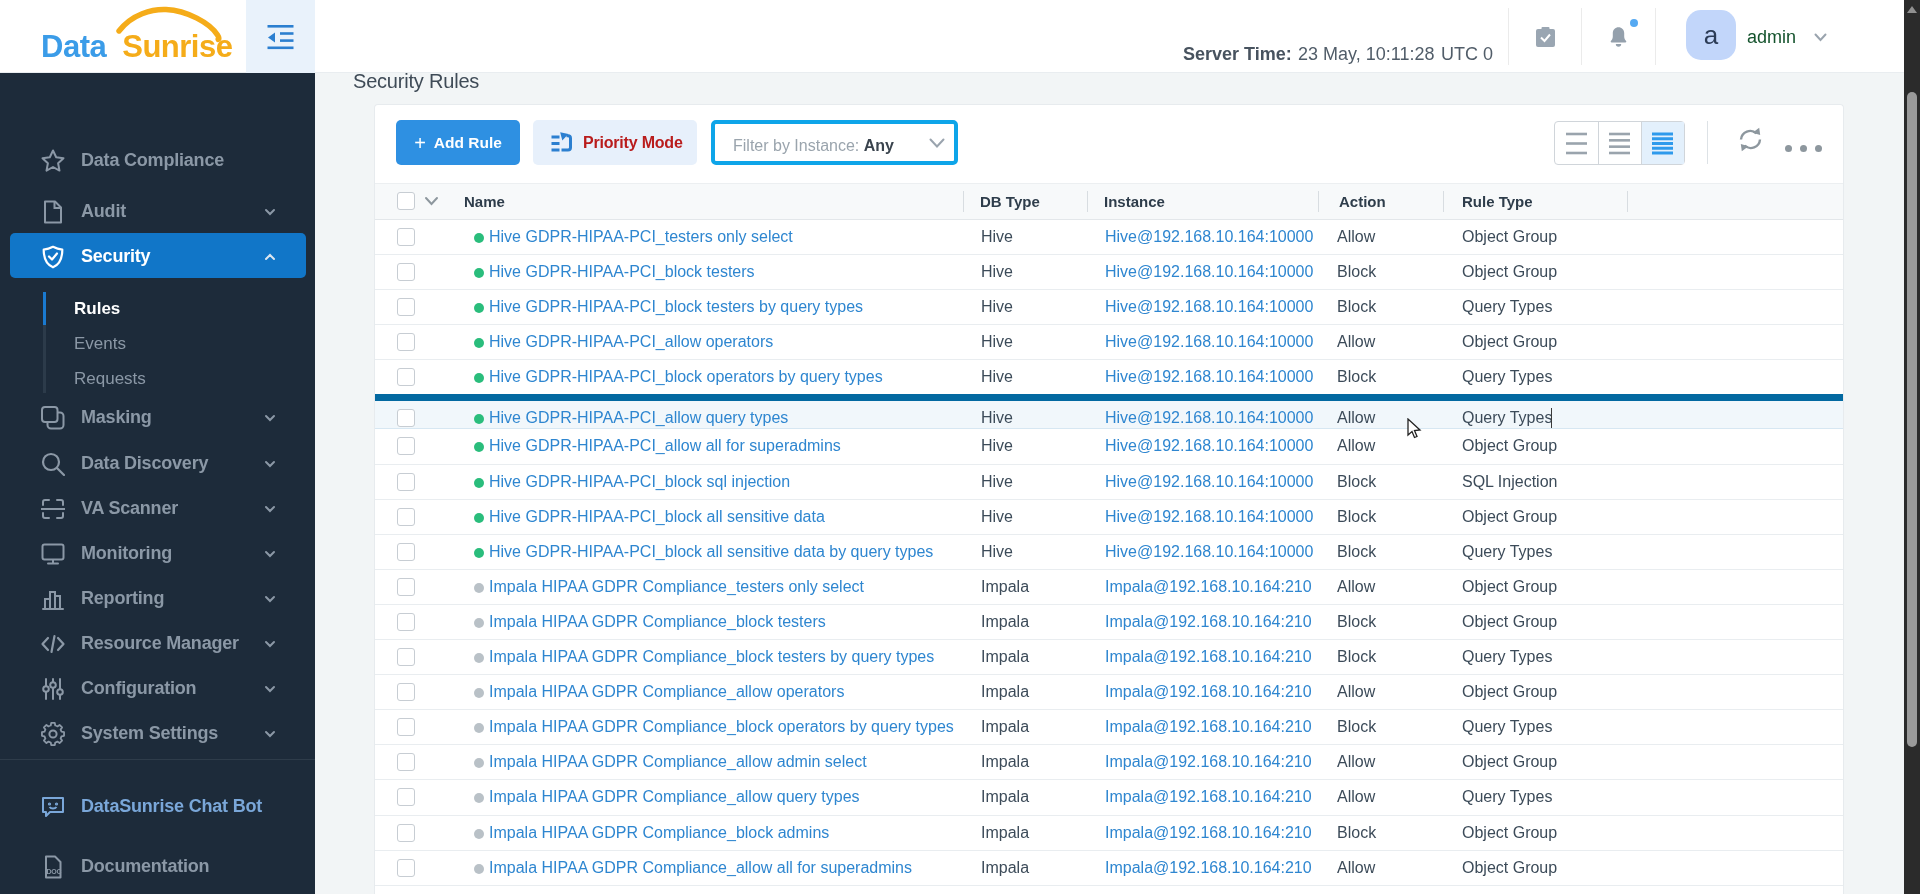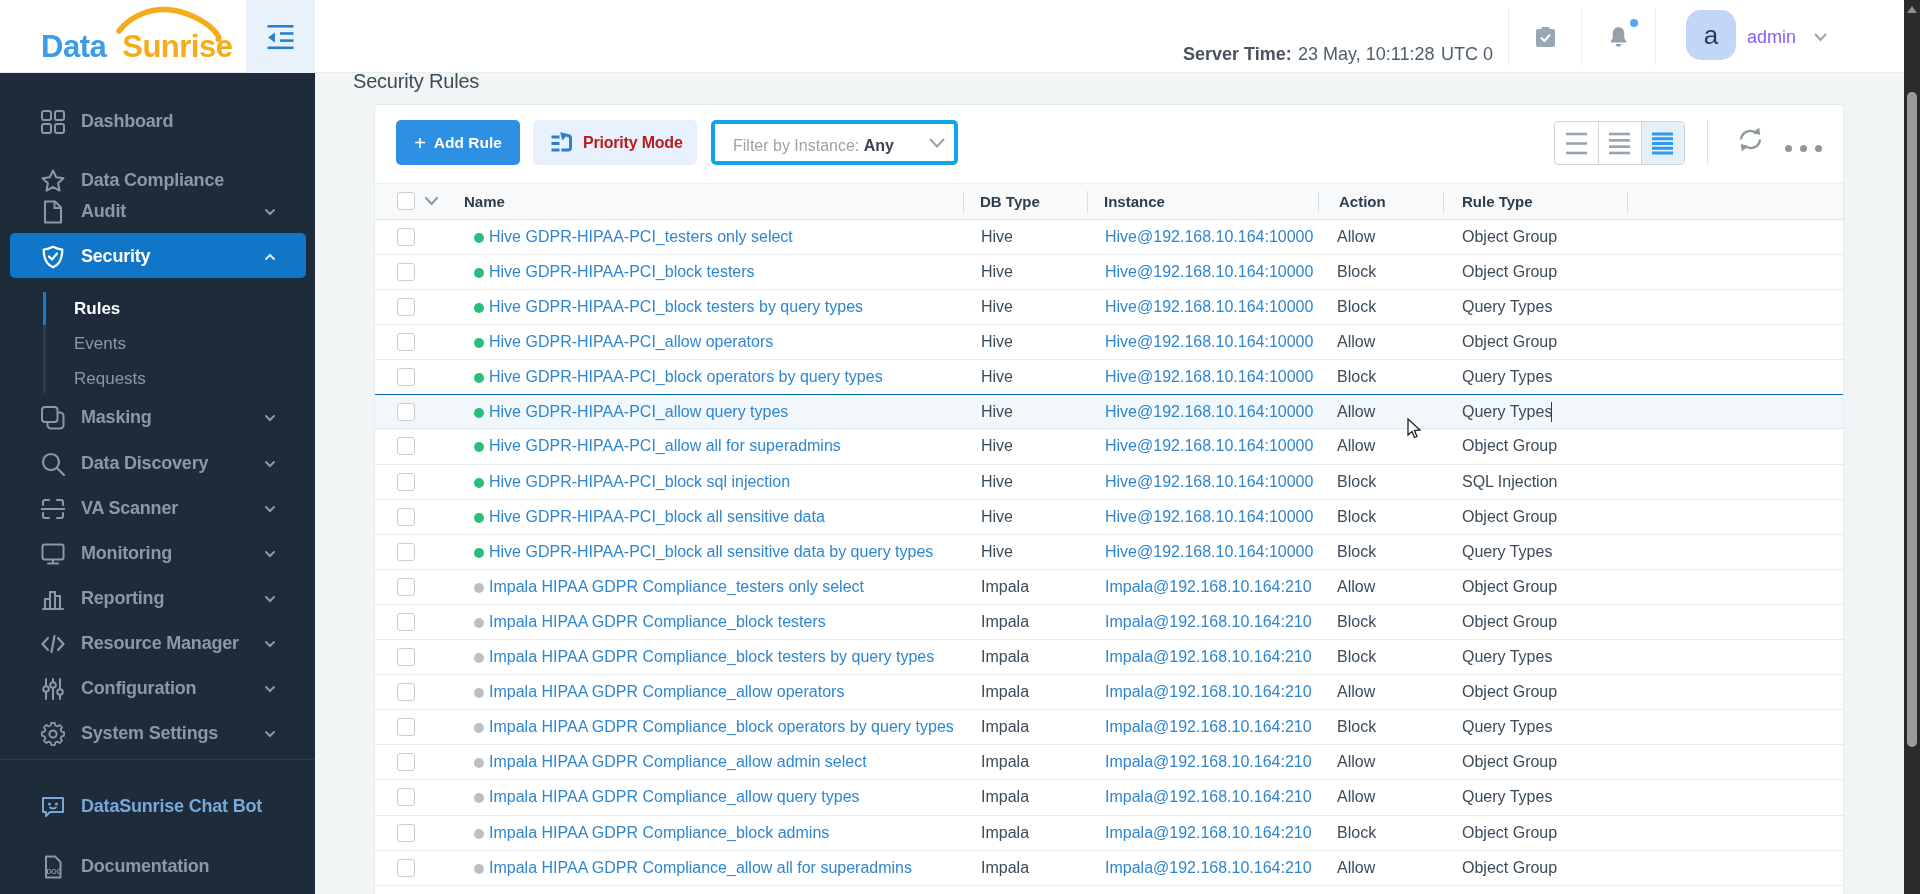--- a/index.html
+++ b/index.html
@@ -9,21 +9,21 @@
   
   #topbar { position:absolute; left:0; top:0; width:1904px; height:73px; background:#fff; border-bottom:1px solid #e9edf0; z-index:5; }
   #logo { position:absolute; left:41px; top:31px; font-size:31px; font-weight:bold; letter-spacing:-0.5px; line-height:31px; }
   #logo .d { color:#3b9ce8; }
   #logo .s { color:#f5ac19; margin-left:16px; }
   #fold { position:absolute; left:246px; top:0; width:69px; height:73px; background:#e9f2fb; }
   #pagetitle { position:absolute; left:353px; top:26px; font-size:20px; letter-spacing:-0.2px; color:#3f4b57;margin-top:44px; }
   .stpart { position:absolute; top:44px; font-size:18px; color:#515d69;text-align:right; }
   .vdiv { position:absolute; top:8px; height:57px; width:1px; background:#ebebeb; }
   #avatar { position:absolute; left:1686px; top:10px; width:50px; height:50px; border-radius:15px; background:#c2d6fa; color:#2c3c56; font-size:26px; text-align:center; line-height:50px; }
-  #adminname { position:absolute; left:1747px; top:27px; font-size:18px; color:#8b5cf6;text-align:right; }
+  #adminname { position:absolute; left:1747px; top:27px; font-size:18px; color:#14532d;text-align:right; }
 
   
   #sidebar { position:absolute; left:0; top:73px; width:315px; height:821px; background:#1d2b3a; z-index:6; }
   .nav { position:absolute; left:0; width:315px; height:45px; color:#8b98a6; font-size:18px; font-weight:bold; letter-spacing:-0.2px; }
   .nav .ic { position:absolute; left:41px; top:50%; margin-top:-12px; width:24px; height:24px; }
   .nav .tx { position:absolute; left:81px; top:50%; margin-top:-11px; }
   .nav .ch { position:absolute; left:263px; top:50%; margin-top:-7px; width:14px; height:14px; }
   #secactive { position:absolute; left:10px; top:160px; width:296px; height:45px; background:#1176c8; border-radius:5px; }
   .sub { position:absolute; left:74px; color:#8b98a6; font-size:17px; }
   #subline { position:absolute; left:43px; top:219px; width:3px; height:101px; background:#2c3b4a; }
@@ -41,21 +41,21 @@
   #filterdd .lbl { color:#9aa4ad; margin-left:18px; }
   #filterdd .val { color:#3a444e; font-weight:bold; }
   #viewtg { position:absolute; left:1554px; top:121px; width:131px; height:44px; border:1px solid #d0d5da; border-radius:4px; background:#fff; }
   .seg { position:absolute; top:0; width:43px; height:42px; }
 
   
   #thead { position:absolute; left:375px; top:183px; width:1468px; height:37px; background:#f7f9fa; border-top:1px solid #eceff1; border-bottom:1px solid #e3e7ea; font-size:15px; font-weight:bold; color:#2e3d4b; }
   .hdiv { position:absolute; top:7px; width:1px; height:21px; background:#d8dde1; }
   #rows { position:absolute; left:375px; top:220px; width:1468px; height:674px; overflow:hidden; }
   .row { position:relative; width:1468px; height:35.1px; border-bottom:1px solid #e9edf0; font-size:16px; color:#3c4b59; }
-  .row.hl { background:#f1f7fb; border-top:1px solid #0369a1; border-bottom:1px solid #d7e7f2; height:35px; margin-top:-1px; }
+  .row.hl { background:#f1f7fb; border-top:7px solid #0369a1; border-bottom:1px solid #d7e7f2; height:35px; margin-top:-1px; }
   .cb { position:absolute; left:22px; top:8px; width:18px; height:18px; background:#fff; border:1px solid #c7cdd3; border-radius:3px; }
   .dot { position:absolute; left:99px; top:13px; width:10px; height:10px; border-radius:50%; }
   .dot.g { background:#2abd7c; }
   .dot.y { background:#b9c1c7; }
   .name { position:absolute; left:114px; top:8px; color:#2e86d0; }
   .dbt { position:absolute; left:606px; top:8px; }
   .inst { position:absolute; left:730px; top:8px; color:#2e86d0; }
   .act { position:absolute; left:962px; top:8px; }
   .rt { position:absolute; left:1087px; top:8px; }
 
@@ -102,32 +102,21 @@
   <svg class="abs" style="left:1814px;top:33px;" width="13" height="9" viewBox="0 0 13 9">
     <path d="M 1.5 1.5 L 6.5 7 L 11.5 1.5" fill="none" stroke="#9aa4ae" stroke-width="2" stroke-linecap="round"></path>
   </svg>
 </div>
 
 <div id="sidebar">
     <div id="secactive"></div>
     <div id="subline"></div>
     <div id="sublineb"></div>
     <div id="sbdivider"></div>
-    <div class="nav" style="top:26px;">
-      <svg class="ic" viewBox="0 0 24 24">
-        <g fill="none" stroke="#8b98a6" stroke-width="2">
-          <rect x="1" y="1" width="9" height="9" rx="2"></rect>
-          <rect x="14" y="1" width="9" height="9" rx="2"></rect>
-          <rect x="1" y="14" width="9" height="9" rx="2"></rect>
-          <rect x="14" y="14" width="9" height="9" rx="2"></rect>
-        </g>
-      </svg>
-      <span class="tx">Dashboard</span>
-    </div>
-    <div class="nav" style="top:85px;">
+    <div class="nav" style="top:65px;">
       <svg class="ic" viewBox="0 0 24 24">
         <path d="M12 1.5 l3.2 6.8 7.3 0.9 -5.4 5.1 1.4 7.3 -6.5-3.6 -6.5 3.6 1.4-7.3 -5.4-5.1 7.3-0.9 z" fill="none" stroke="#8b98a6" stroke-width="2" stroke-linejoin="round"></path>
       </svg>
       <span class="tx">Data Compliance</span>
     </div>
     <div class="nav" style="top:116px;">
       <svg class="ic" viewBox="0 0 24 24">
         <path d="M4 1.5 h10 l6 6 v15 h-16 z" fill="none" stroke="#8b98a6" stroke-width="2" stroke-linejoin="round"></path>
         <path d="M13.5 2 v6 h6" fill="none" stroke="#8b98a6" stroke-width="2"></path>
       </svg>

